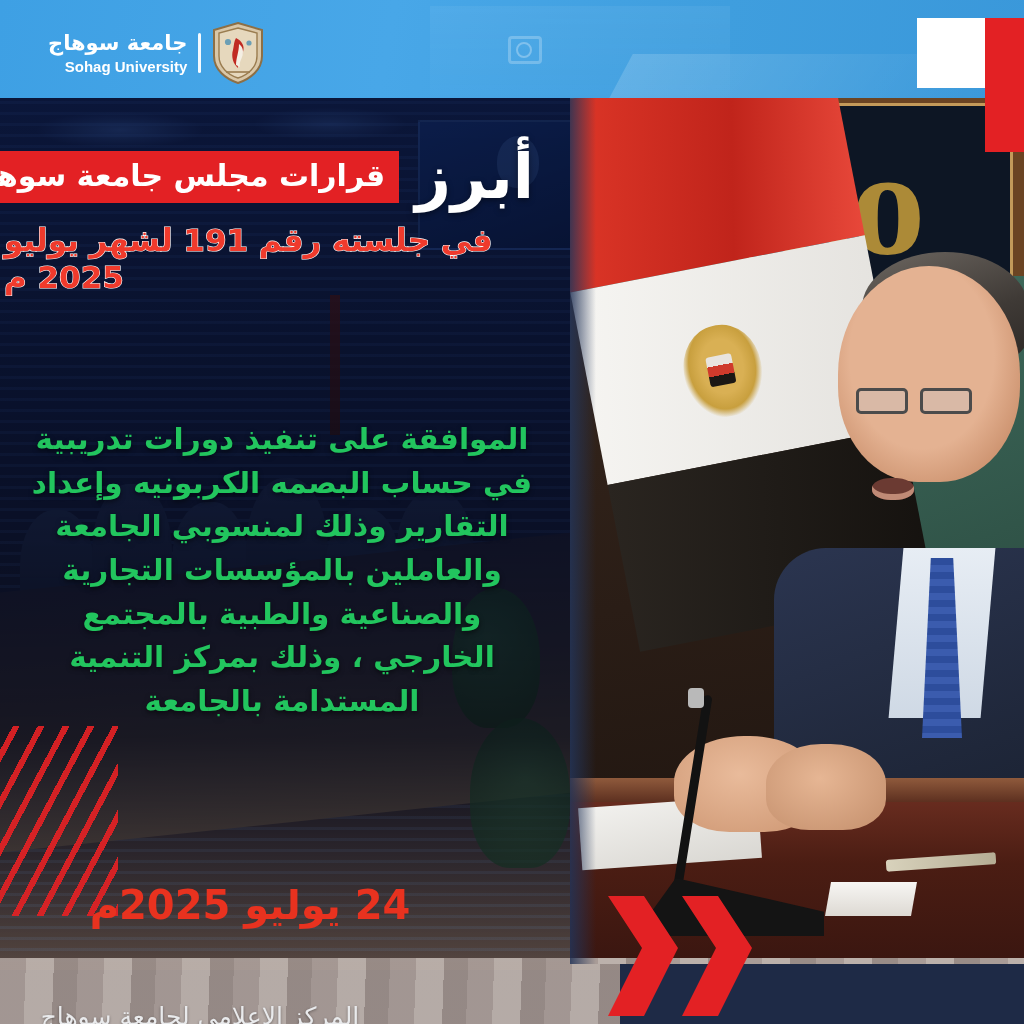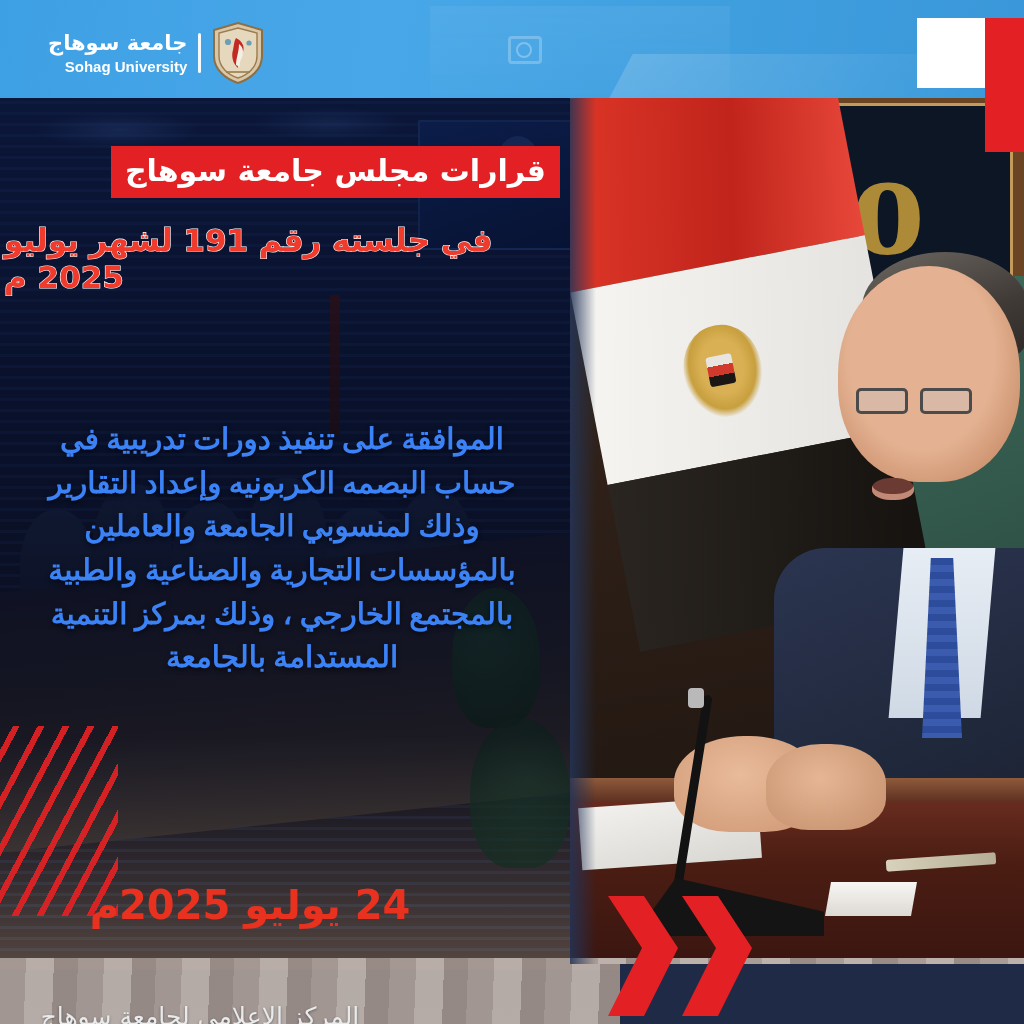--- a/index.html
+++ b/index.html
@@ -118,24 +118,23 @@
     color:#ef3a2c;font-size:31px;font-weight:900;line-height:1.2;
     -webkit-text-stroke:1.2px #ffffff;
     paint-order:stroke fill;
     padding-left:4px;
   }
 
   
   .body-text{
     position:absolute;left:4px;top:418px;width:556px;
     direction:rtl;text-align:center;
-    color:#3b82f6;font-size:29.5px;font-weight:900;line-height:1.48;
+    color:#22c55e;font-size:29.5px;font-weight:900;line-height:1.48;
     text-shadow:0 2px 5px rgba(0,0,0,.55);
     padding:0 14px;
-    font-family:Liberation Serif, serif;
   }
 
   
   .date-line{
     position:absolute;left:0;top:885px;width:500px;
     direction:rtl;text-align:center;
     color:#e8321f;font-size:40px;font-weight:900;line-height:1;
     letter-spacing:1px;
   }
   .footer-credit{
@@ -367,20 +366,21 @@
         <span class="logo-ar">جامعة سوهاج</span>
         <span class="logo-en">Sohag University</span>
       </div>
     </div>
   </div>
 
   <div class="corner-white"></div>
   <div class="corner-red"></div>
 
   <div class="title-row">
+    <span class="title-abrz">أبرز</span>
     <span class="title-chip">قرارات مجلس جامعة سوهاج</span>
   </div>
   <div class="subtitle">في جلسته رقم 191 لشهر يوليو  2025 م</div>
 
   <div class="body-text">الموافقة على  تنفيذ دورات تدريبية في حساب البصمه الكربونيه وإعداد التقارير وذلك لمنسوبي الجامعة والعاملين بالمؤسسات التجارية والصناعية والطبية بالمجتمع الخارجي ، وذلك بمركز التنمية المستدامة بالجامعة</div>
 
   <div class="stripes"></div>
 
   <div class="date-line">24  يوليو 2025م</div>
   <div class="footer-credit">المركز الإعلامي لجامعة سوهاج</div>

